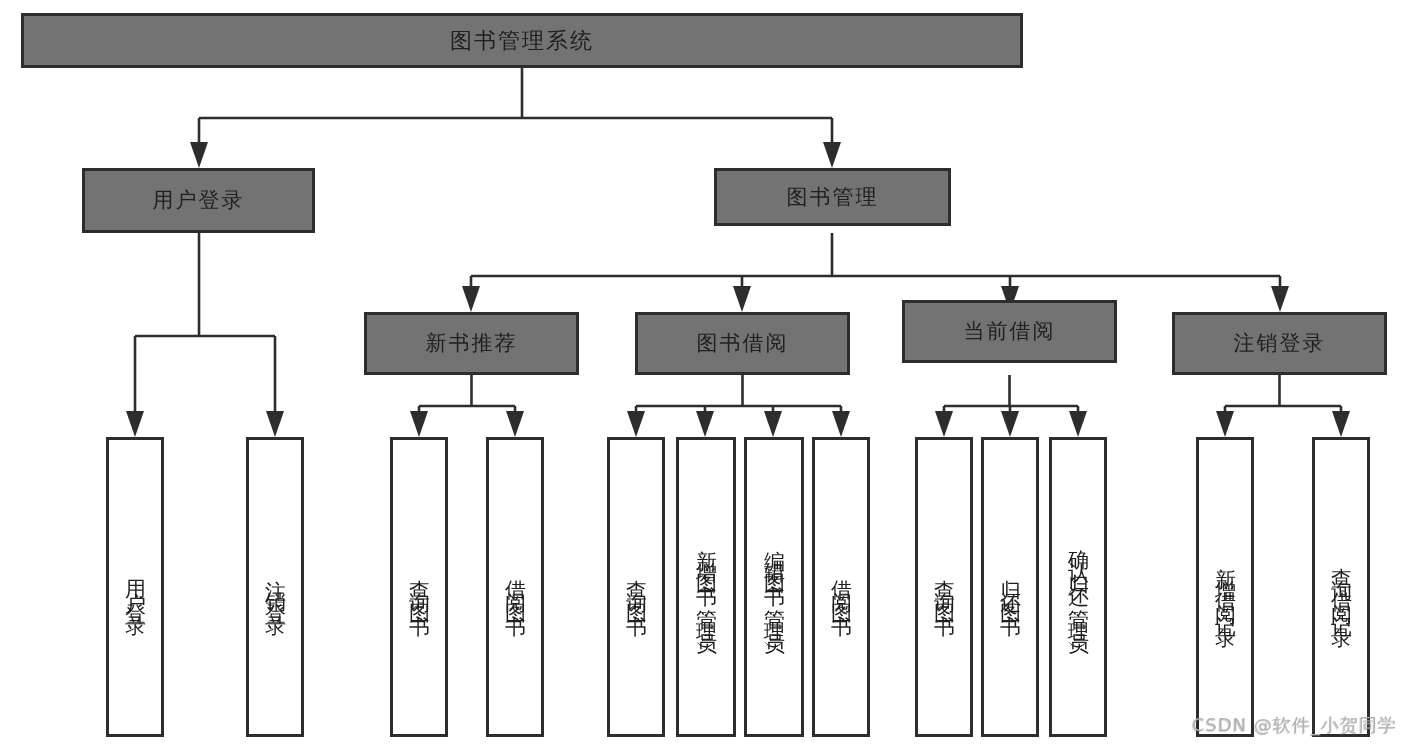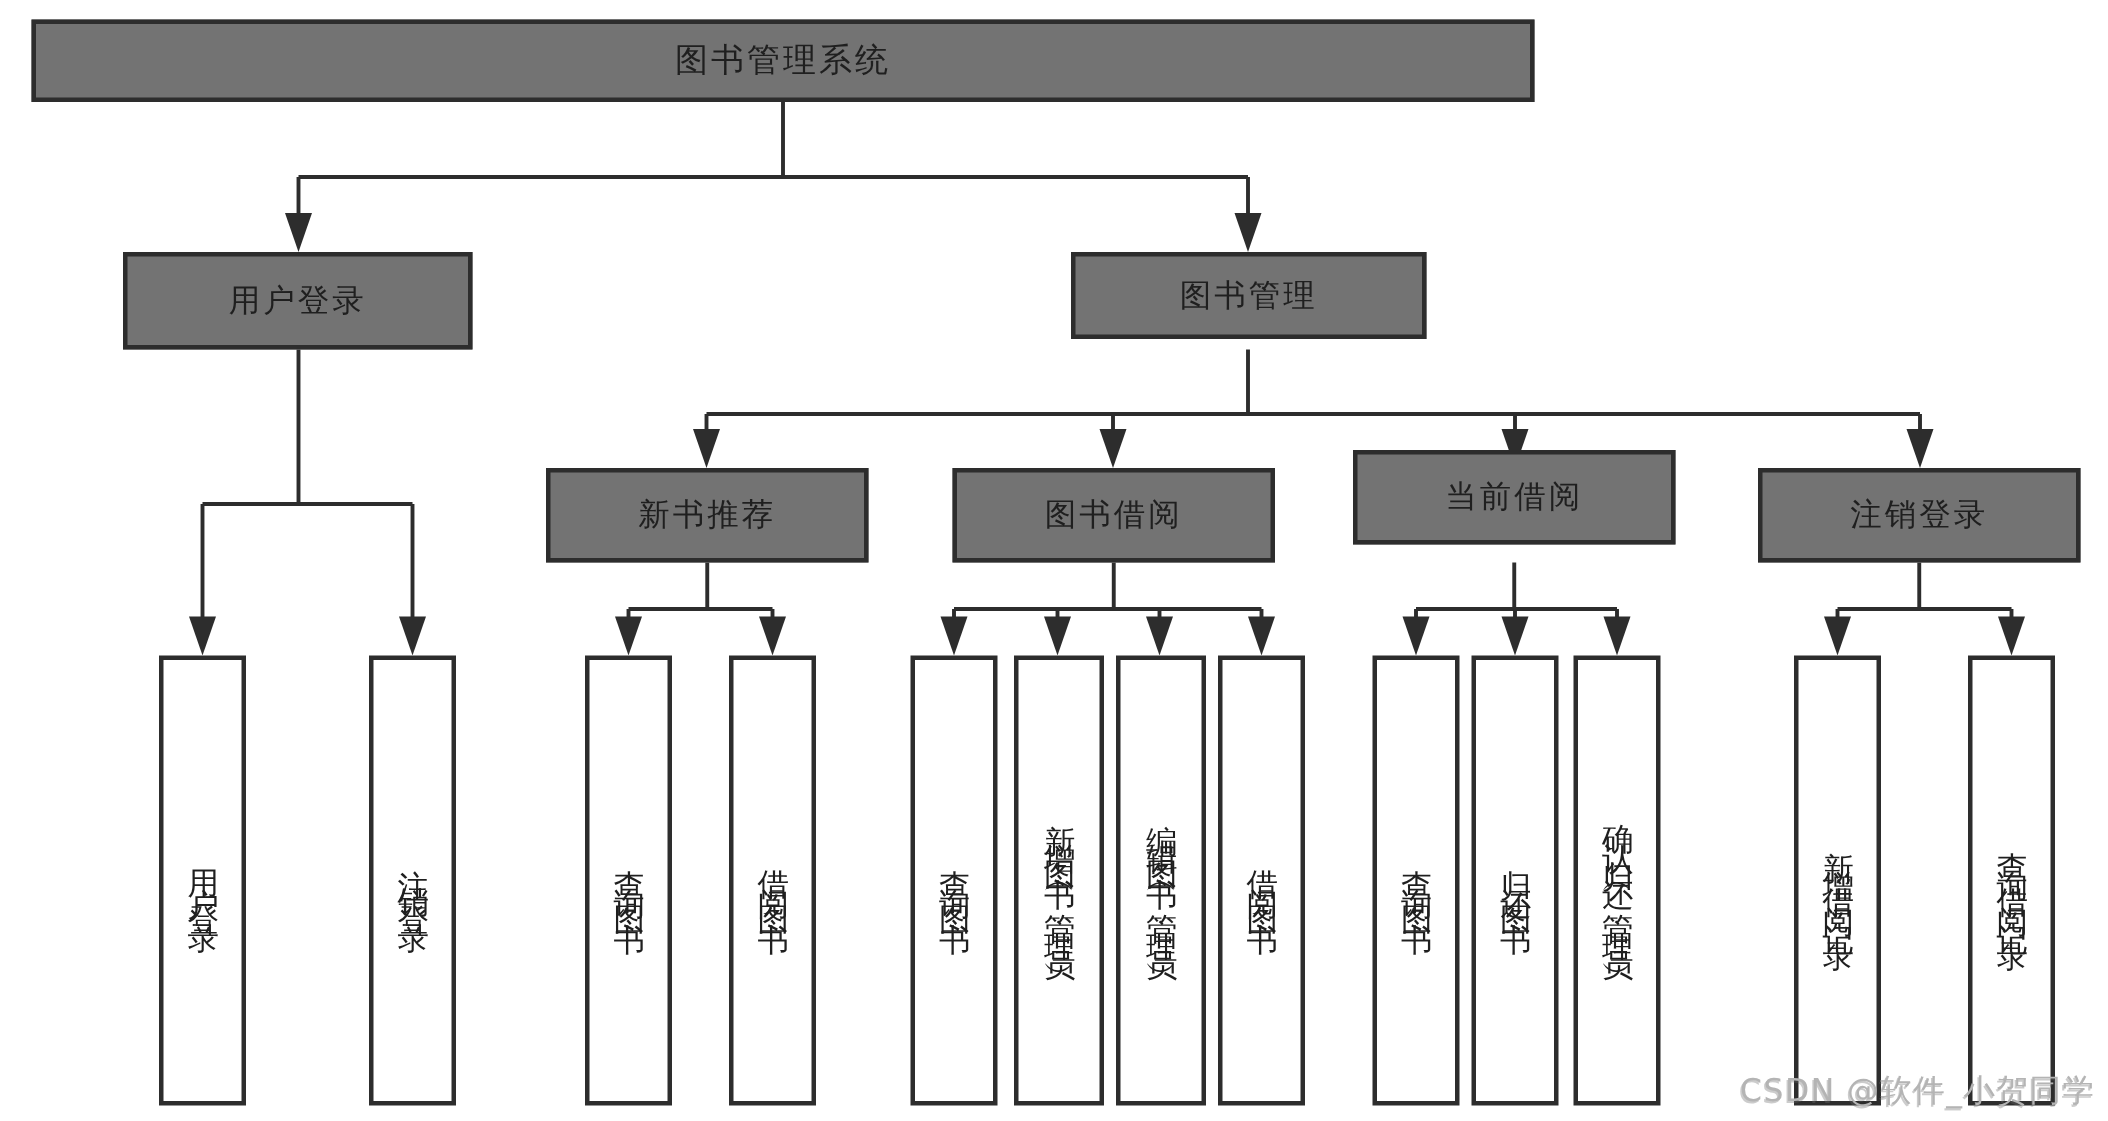--- a/index.html
+++ b/index.html
@@ -34,21 +34,21 @@
     border:3px solid var(--line);
     background:#fff;
     display:flex;align-items:center;justify-content:center;
     writing-mode:vertical-rl;
     font-size:21px;line-height:1;
   }
   .leaf span{letter-spacing:12px;}
   .watermark{
     position:absolute;
     top:713px;right:8px;
-    font-size:21px;
+    font-size:18px;
     color:var(--watermark);
     letter-spacing:1px;
     text-shadow:-1px 1px 0 rgba(110,110,110,.35);
     z-index:5;
     white-space:nowrap;
   }
 </style>
 </head>
 <body>
 

